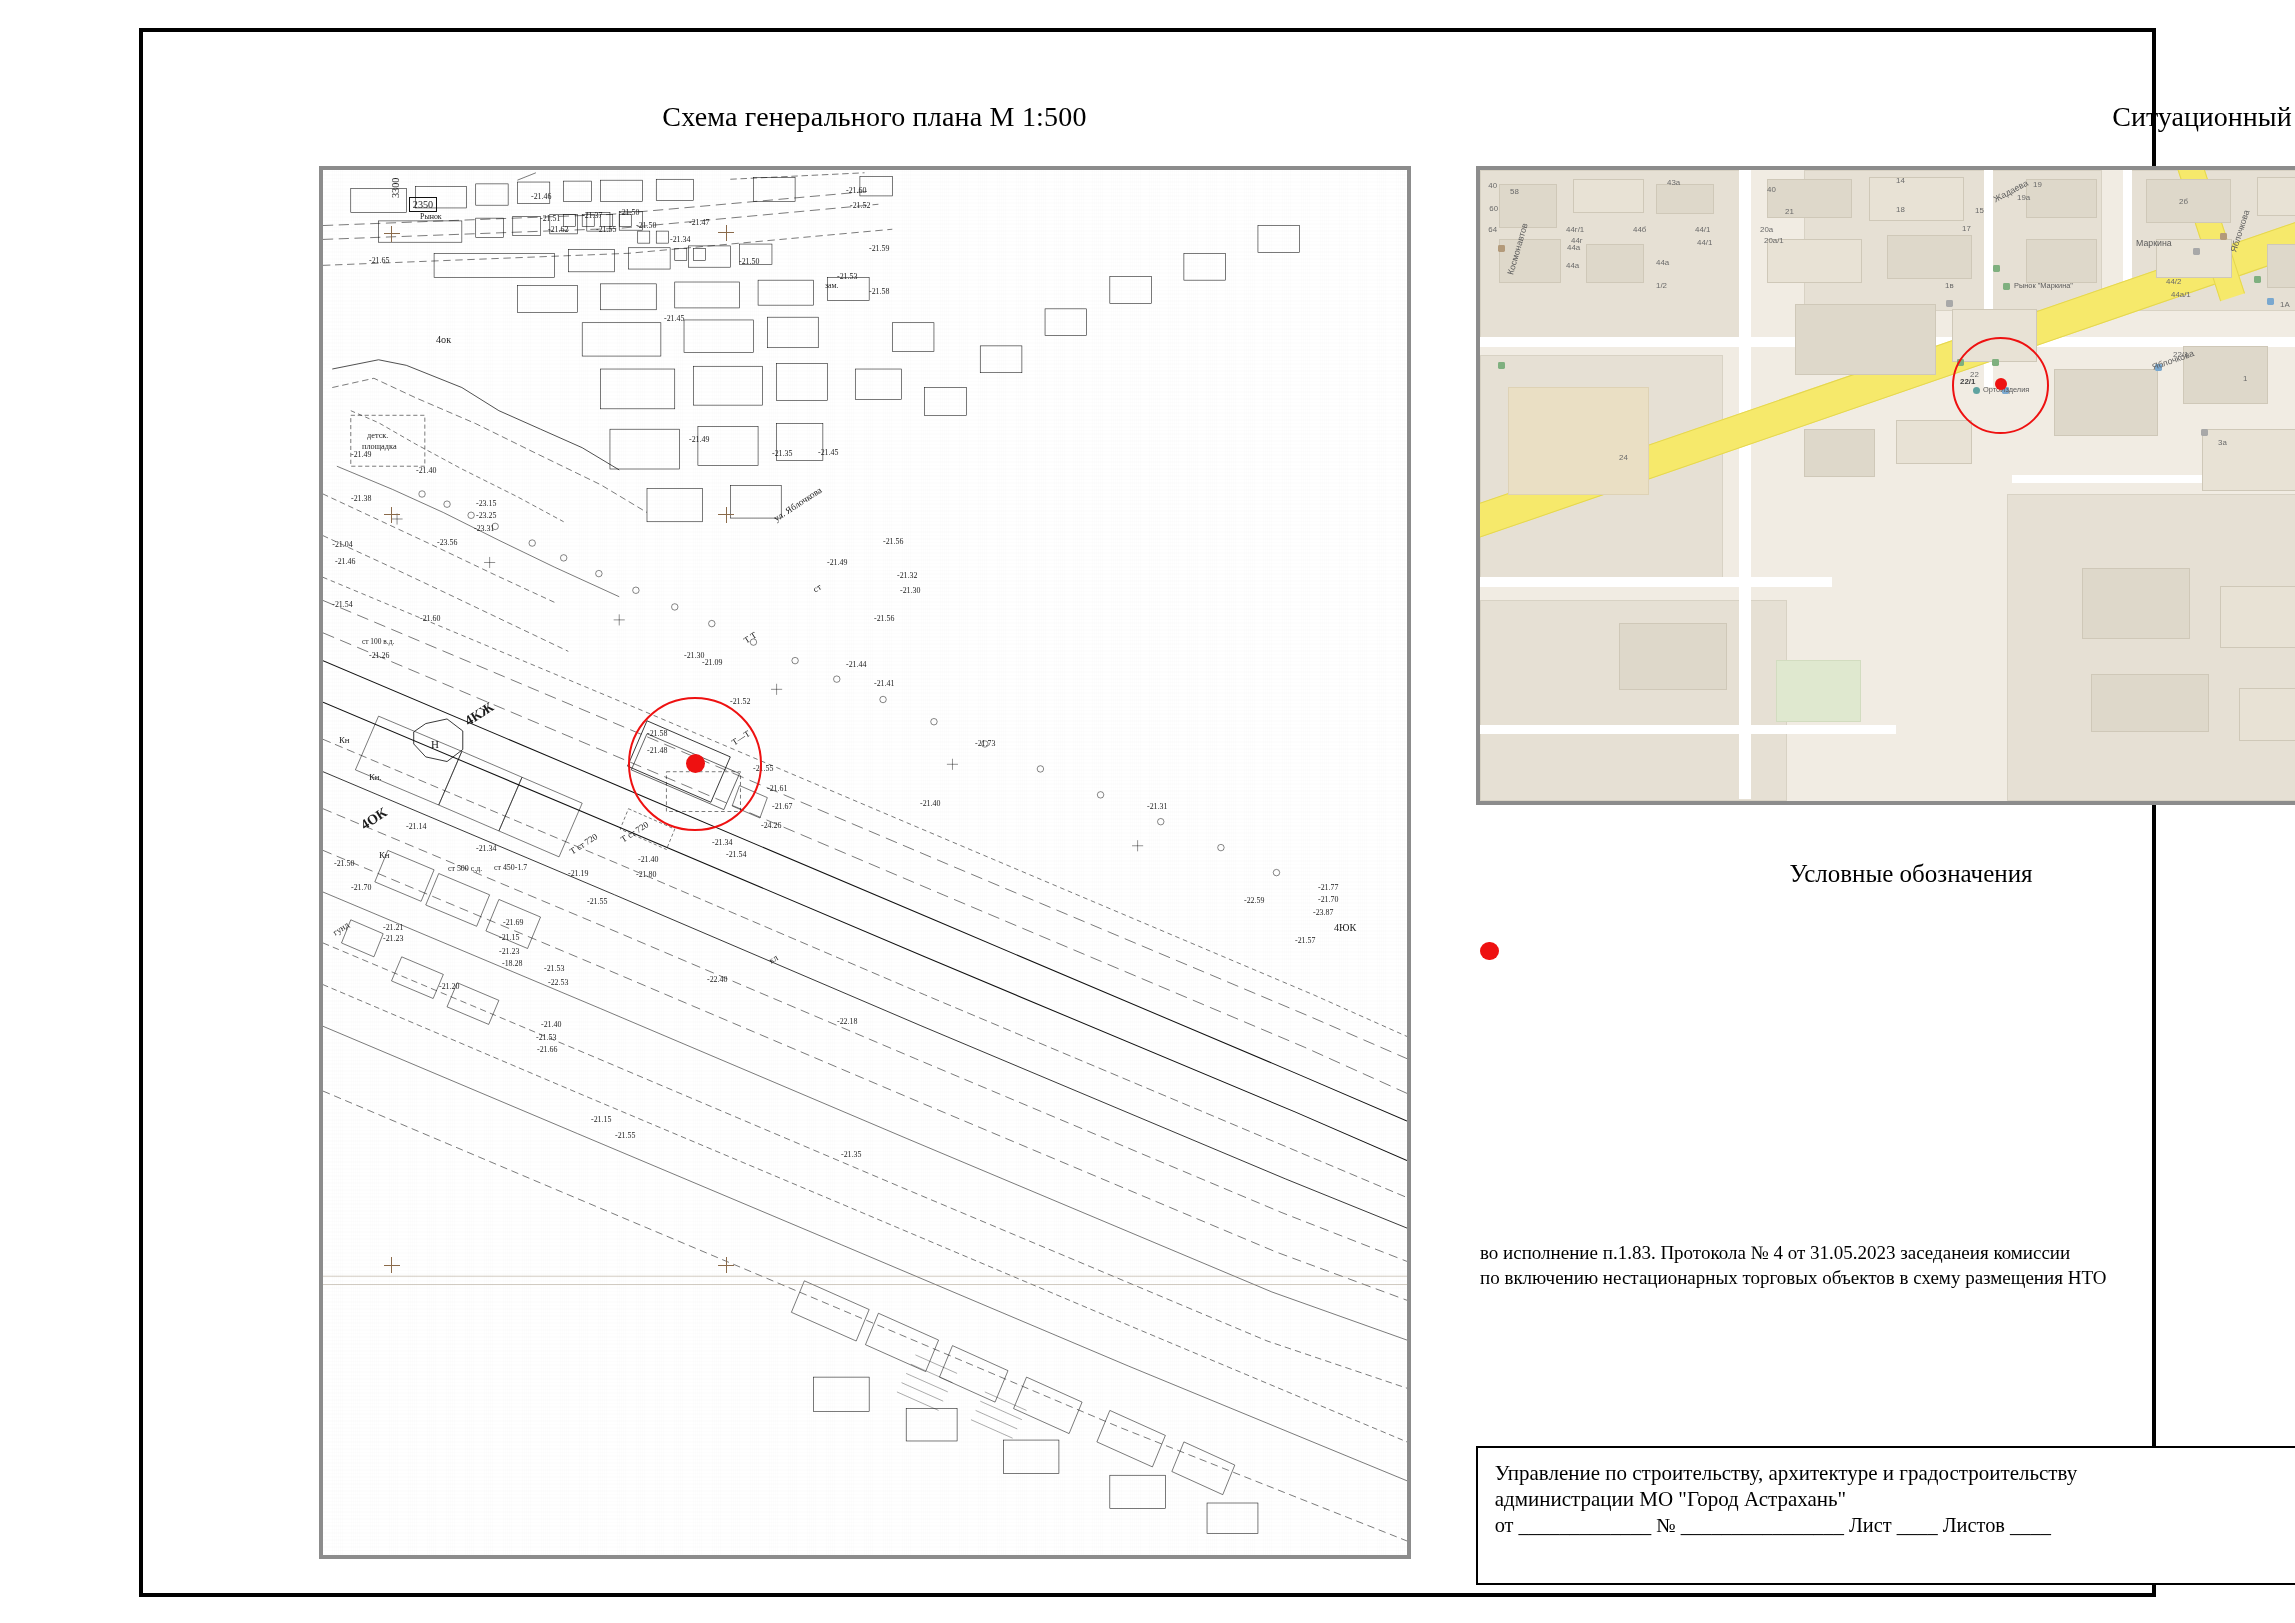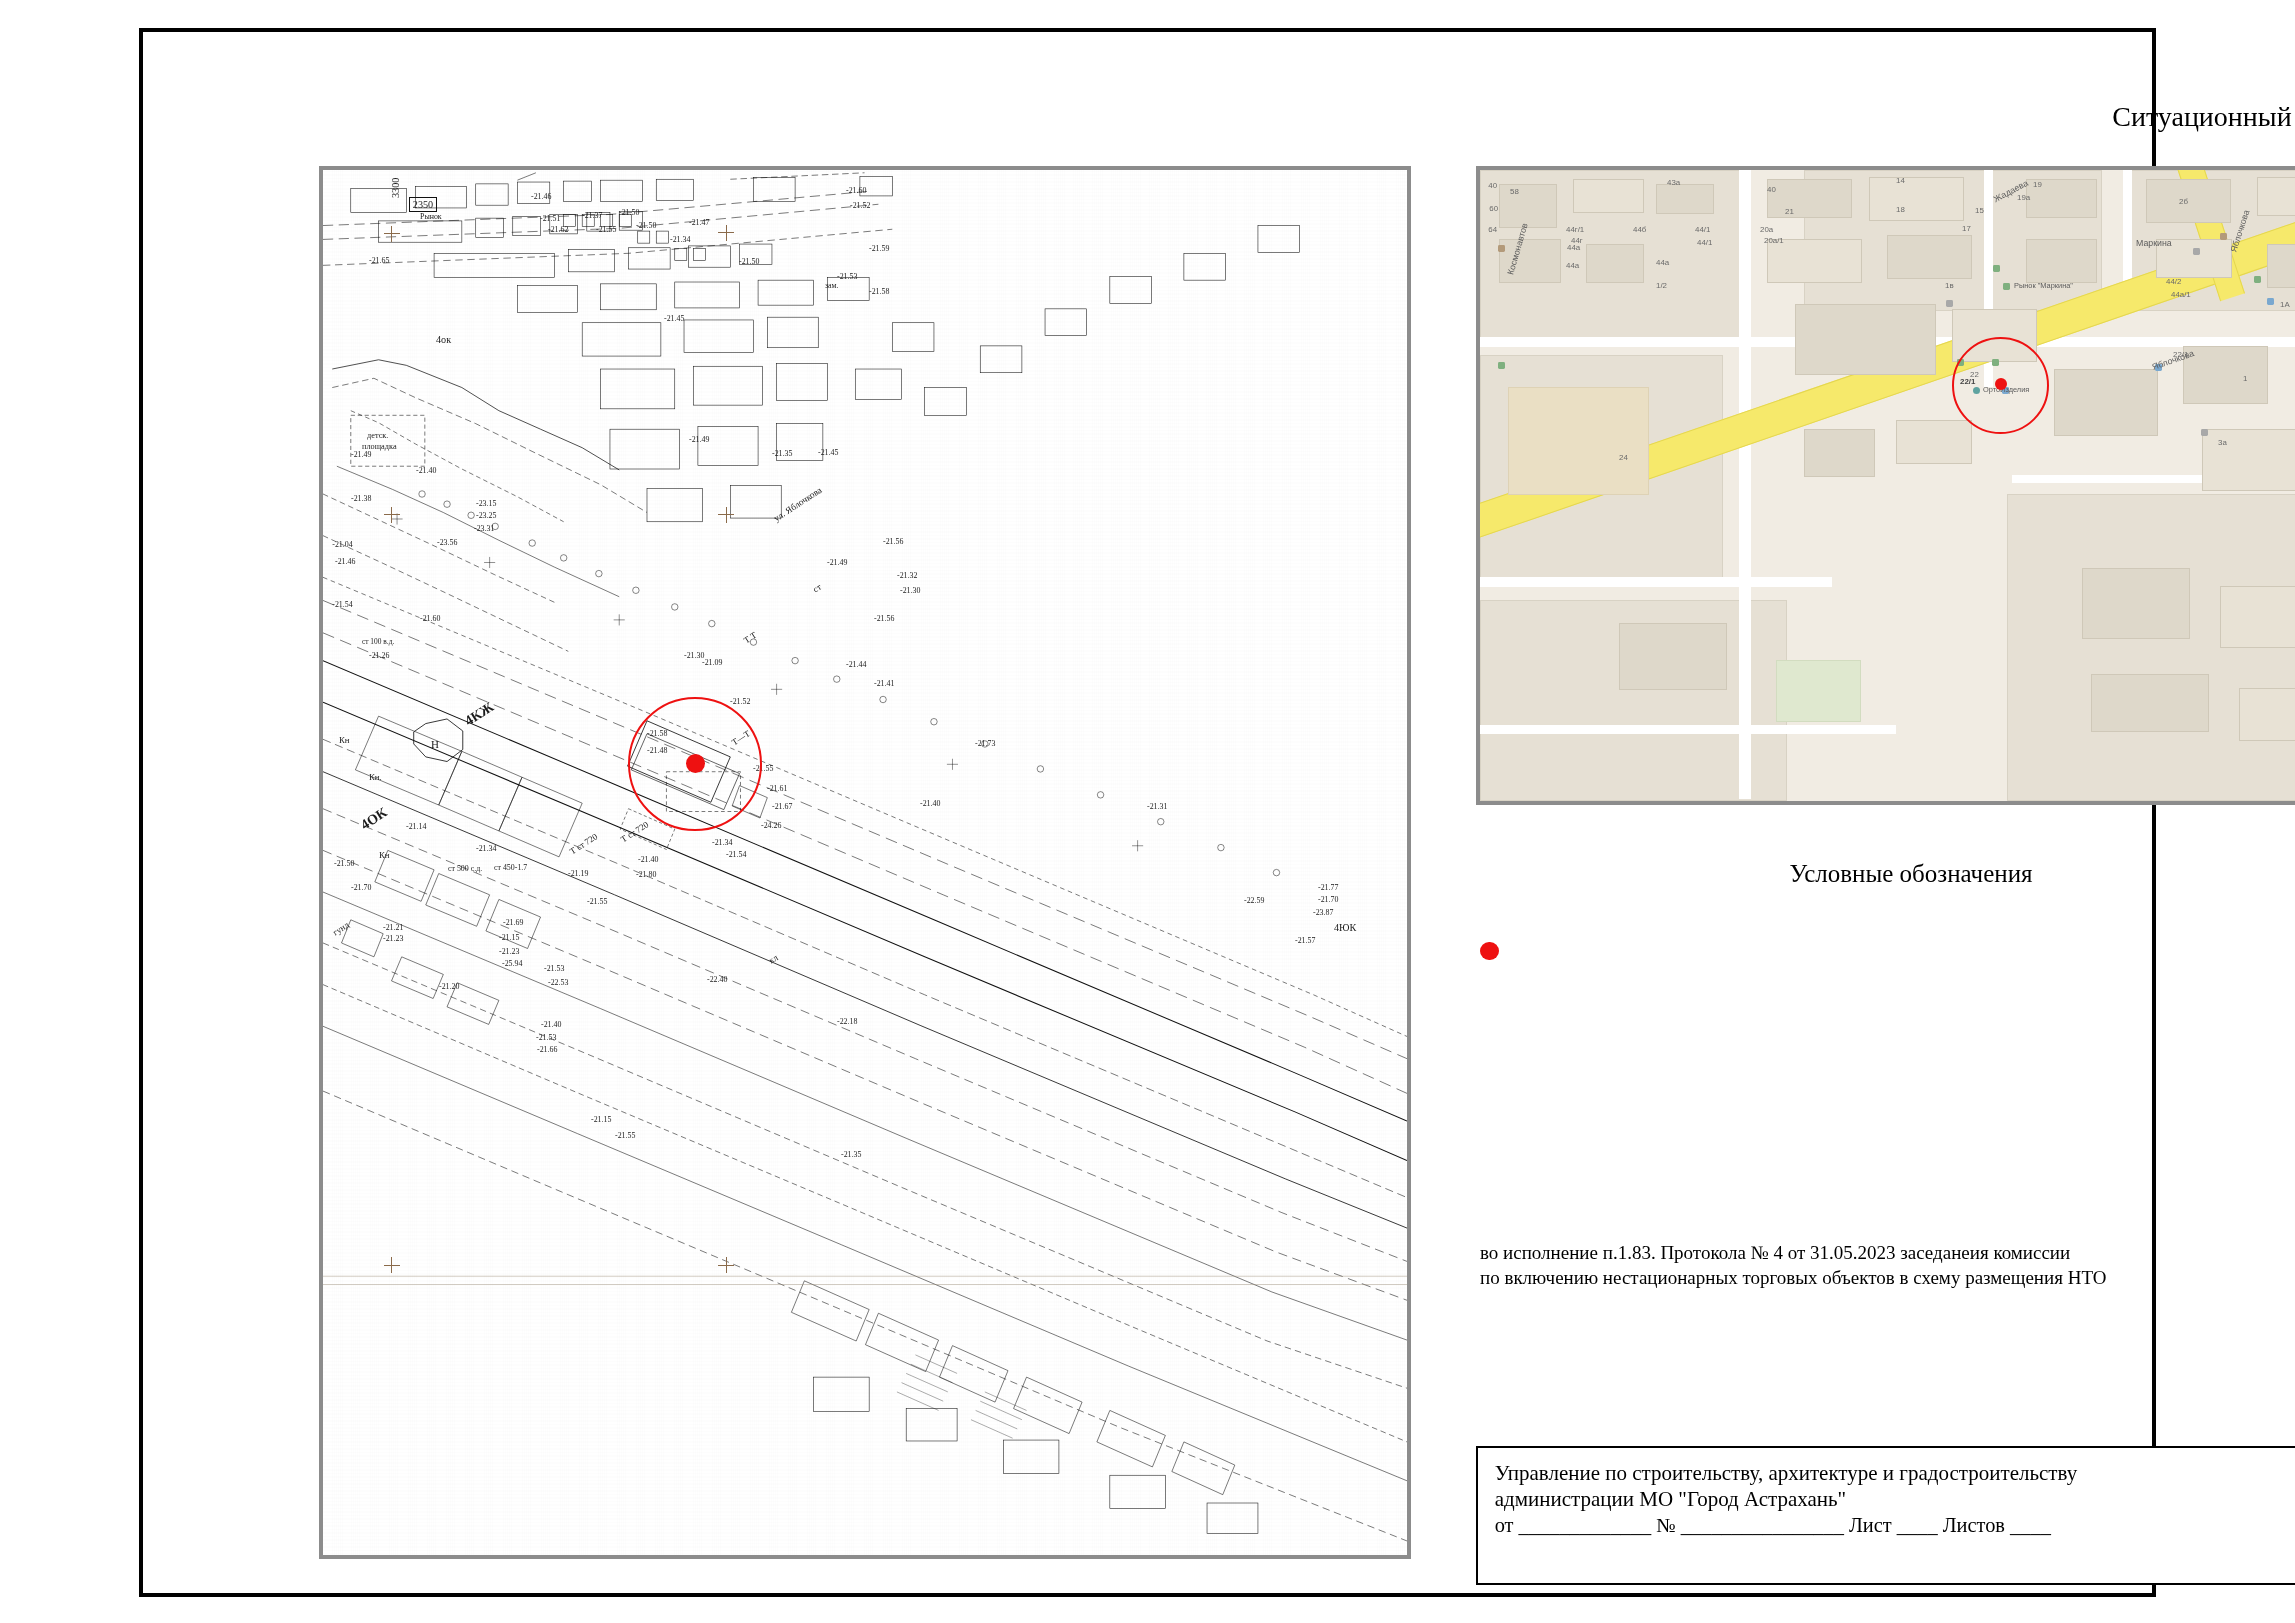--- a/index.html
+++ b/index.html
@@ -255,20 +255,21 @@
   .gp-tick {
     position: absolute;
     background: #8a6a4a;
   }
 </style>
 </head>
 <body>
 
 <div class="sheet">
 
+  <div class="title-left">Схема генерального плана М 1:500</div>
   <div class="title-right">Ситуационный план</div>
 
   <div class="genplan-frame">
     <div class="genplan-inner">
       <div class="paper-noise"></div>
 
       <svg class="gp-svg" viewBox="0 0 2342 2992" preserveAspectRatio="none">
         <g stroke="#111" fill="none" stroke-width="1.2">
 
           <rect x="60" y="40" width="120" height="52"></rect>
@@ -529,21 +530,21 @@
       <div class="gp-num" style="left:315px;top:685px;">-21.40</div>
       <div class="gp-num" style="left:313px;top:700px;">-21.80</div>
       <div class="gp-num" style="left:389px;top:668px;">-21.34</div>
       <div class="gp-num" style="left:403px;top:680px;">-21.54</div>
       <div class="gp-num" style="left:11px;top:689px;">-21.50</div>
       <div class="gp-num" style="left:60px;top:753px;">-21.21</div>
       <div class="gp-num" style="left:60px;top:764px;">-21.23</div>
       <div class="gp-num" style="left:28px;top:713px;">-21.70</div>
       <div class="gp-num" style="left:176px;top:763px;">-21.15</div>
       <div class="gp-num" style="left:176px;top:777px;">-21.23</div>
-      <div class="gp-num" style="left:179px;top:789px;">-25.94</div>
+      <div class="gp-num" style="left:179px;top:789px;">-18.28</div>
       <div class="gp-num" style="left:221px;top:794px;">-21.53</div>
       <div class="gp-num" style="left:225px;top:808px;">-22.53</div>
       <div class="gp-num" style="left:218px;top:850px;">-21.40</div>
       <div class="gp-num" style="left:264px;top:727px;">-21.55</div>
       <div class="gp-num" style="left:116px;top:812px;">-21.20</div>
       <div class="gp-num" style="left:213px;top:863px;">-21.53</div>
       <div class="gp-num" style="left:214px;top:875px;">-21.66</div>
       <div class="gp-num" style="left:972px;top:766px;">-21.57</div>
       <div class="gp-num" style="left:995px;top:713px;">-21.77</div>
       <div class="gp-num" style="left:995px;top:725px;">-21.70</div>

